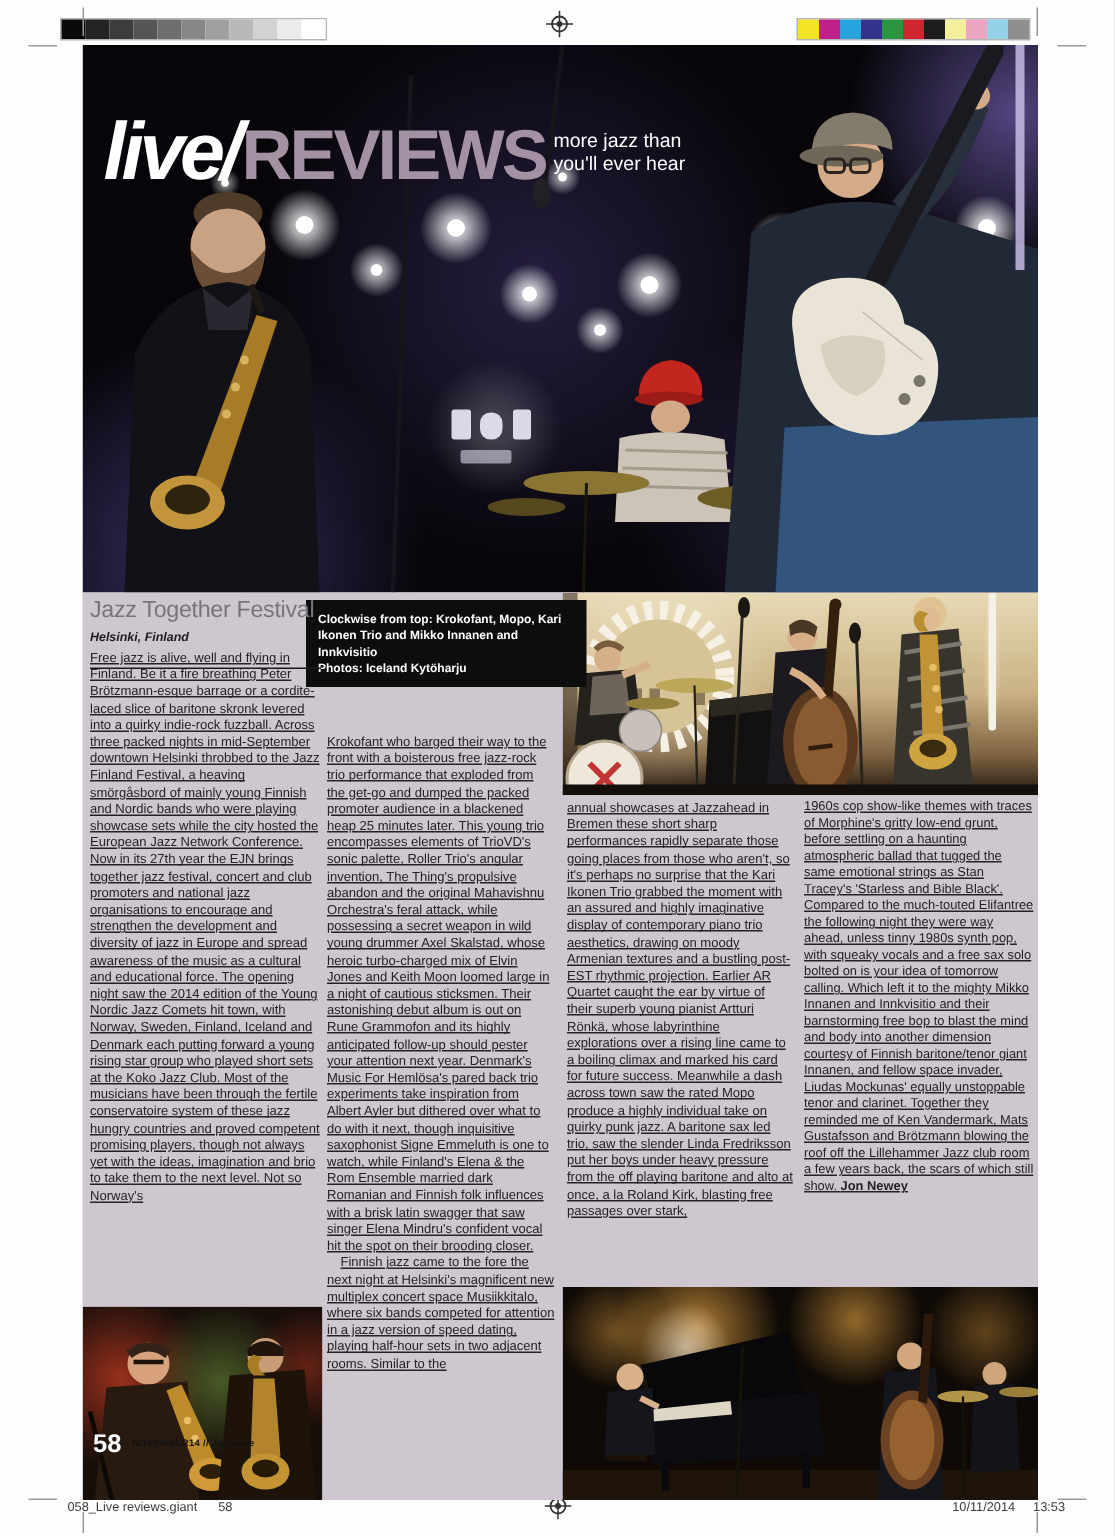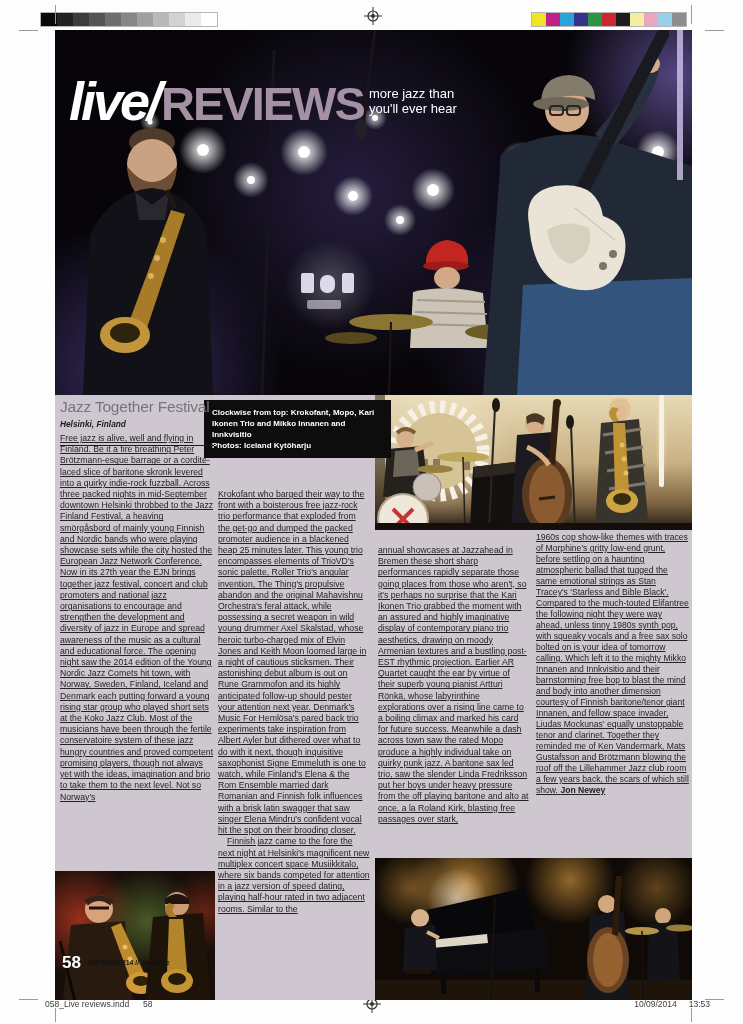--- a/index.html
+++ b/index.html
@@ -35,21 +35,21 @@
 
   
   .heading{position:absolute;left:5px;top:368px;width:154px;color:#1b1b1d;}
   .heading h1{margin:0 0 3px 0;font-size:15.5px;font-weight:400;color:#78747c;letter-spacing:-0.2px;}
   .loc{font-size:8.3px;font-weight:bold;font-style:italic;padding-bottom:16px;border-bottom:1.5px solid #1a1a1a;}
   .col{position:absolute;width:154px;font-size:8.7px;line-height:11.2px;color:#242226;text-decoration:underline;}
   .col p{margin:0;}
   .col1{left:5px;top:403px;height:440px;overflow:hidden;}
   .col2{left:163px;top:435px;width:152px;margin-top:24px;}
   .col2 .p2{text-indent:9px;}
-  .col3{left:323px;top:515px;width:151px;}
+  .col3{left:323px;top:503px;width:151px;}
   .col4{left:481px;top:502px;width:153px;font-size:8.6px;line-height:11px;}
   .byline{font-weight:bold;}
 
   .caption-box{position:absolute;left:149px;top:370px;width:187px;min-height:57px;background:#0d0d0d;
     box-sizing:border-box;padding:7px 8px;color:#ffffff;font-size:8px;font-weight:bold;line-height:11px;}
   .caption-box .credit{margin-top:0;}
 
   
   .pagenum{position:absolute;left:7px;top:83px;font-size:17px;line-height:18px;font-weight:bold;color:#ffffff;}
   .issue{position:absolute;left:33px;top:88px;font-size:6.3px;font-weight:bold;color:#111111;letter-spacing:0.2px;}
@@ -316,21 +316,21 @@
     <div class="heading">
       <h1>Jazz Together Festival</h1>
       <div class="loc">Helsinki, Finland</div>
     </div>
 
     <div class="col col1">
       <p>Free jazz is alive, well and flying in Finland. Be it a fire breathing Peter Brötzmann-esque barrage or a cordite-laced slice of baritone skronk levered into a quirky indie-rock fuzzball. Across three packed nights in mid-September downtown Helsinki throbbed to the Jazz Finland Festival, a heaving smörgåsbord of mainly young Finnish and Nordic bands who were playing showcase sets while the city hosted the European Jazz Network Conference. Now in its 27th year the EJN brings together jazz festival, concert and club promoters and national jazz organisations to encourage and strengthen the development and diversity of jazz in Europe and spread awareness of the music as a cultural and educational force. The opening night saw the 2014 edition of the Young Nordic Jazz Comets hit town, with Norway, Sweden, Finland, Iceland and Denmark each putting forward a young rising star group who played short sets at the Koko Jazz Club. Most of the musicians have been through the fertile conservatoire system of these jazz hungry countries and proved competent promising players, though not always yet with the ideas, imagination and brio to take them to the next level. Not so Norway's</p>
     </div>
     <div class="col col2">
       <p>Krokofant who barged their way to the front with a boisterous free jazz-rock trio performance that exploded from the get-go and dumped the packed promoter audience in a blackened heap 25 minutes later. This young trio encompasses elements of TrioVD's sonic palette, Roller Trio's angular invention, The Thing's propulsive abandon and the original Mahavishnu Orchestra's feral attack, while possessing a secret weapon in wild young drummer Axel Skalstad, whose heroic turbo-charged mix of Elvin Jones and Keith Moon loomed large in a night of cautious sticksmen. Their astonishing debut album is out on Rune Grammofon and its highly anticipated follow-up should pester your attention next year. Denmark's Music For Hemlösa's pared back trio experiments take inspiration from Albert Ayler but dithered over what to do with it next, though inquisitive saxophonist Signe Emmeluth is one to watch, while Finland's Elena &amp; the Rom Ensemble married dark Romanian and Finnish folk influences with a brisk latin swagger that saw singer Elena Mindru's confident vocal hit the spot on their brooding closer.</p>
-      <p class="p2">Finnish jazz came to the fore the next night at Helsinki's magnificent new multiplex concert space Musiikkitalo, where six bands competed for attention in a jazz version of speed dating, playing half-hour rated in two adjacent rooms. Similar to the</p>
+      <p class="p2">Finnish jazz came to the fore the next night at Helsinki's magnificent new multiplex concert space Musiikkitalo, where six bands competed for attention in a jazz version of speed dating, playing half-hour sets in two adjacent rooms. Similar to the</p>
     </div>
     <div class="col col3">
       <p>annual showcases at Jazzahead in Bremen these short sharp performances rapidly separate those going places from those who aren't, so it's perhaps no surprise that the Kari Ikonen Trio grabbed the moment with an assured and highly imaginative display of contemporary piano trio aesthetics, drawing on moody Armenian textures and a bustling post-EST rhythmic projection. Earlier AR Quartet caught the ear by virtue of their superb young pianist Artturi Rönkä, whose labyrinthine explorations over a rising line came to a boiling climax and marked his card for future success. Meanwhile a dash across town saw the rated Mopo produce a highly individual take on quirky punk jazz. A baritone sax led trio, saw the slender Linda Fredriksson put her boys under heavy pressure from the off playing baritone and alto at once, a la Roland Kirk, blasting free passages over stark,</p>
     </div>
     <div class="col col4">
       <p><span>1960s cop show-like themes with traces of Morphine's gritty low-end grunt, before settling on a haunting atmospheric ballad that tugged the same emotional strings as Stan Tracey's 'Starless and Bible Black'. Compared to the much-touted Elifantree the following night they were way ahead, unless tinny 1980s synth pop, with squeaky vocals and a free sax solo bolted on is your idea of tomorrow calling. Which left it to the mighty Mikko Innanen and Innkvisitio and their barnstorming free bop to blast the mind and body into another dimension courtesy of Finnish baritone/tenor giant Innanen, and fellow space invader, Liudas Mockunas' equally unstoppable tenor and clarinet. Together they reminded me of Ken Vandermark, Mats Gustafsson and Brötzmann blowing the roof off the Lillehammer Jazz club room a few years back, the scars of which still show. </span><span class="byline">Jon Newey</span></p>
     </div>
 
     <div class="photo blphoto">
       <svg viewBox="0 0 160 130" width="160" height="130" preserveAspectRatio="none">
@@ -408,19 +408,19 @@
         <path d="M274,66 L302,64 L305,122 L272,124 Z" fill="#131318"></path>
         <ellipse cx="267" cy="73" rx="17" ry="4" fill="#b3954a"></ellipse>
           <ellipse cx="305" cy="70" rx="14" ry="3.5" fill="#9a7f3c"></ellipse>
         <line x1="267" y1="73" x2="268" y2="142" stroke="#16120a" stroke-width="1.5"></line>
       </svg>
     </div>
 
   </div>
 
   <div class="footer-left">
-    <span>058_Live reviews.indd</span><span class="pg">58</span>
+    <span>058_Live reviews.giant</span><span class="pg">58</span>
   </div>
   <div class="footer-right">
-    <span>10/09/2014</span><span class="time">13:53</span>
+    <span>10/11/2014</span><span class="time">13:53</span>
   </div>
 
 </div>
 
 </body></html>

